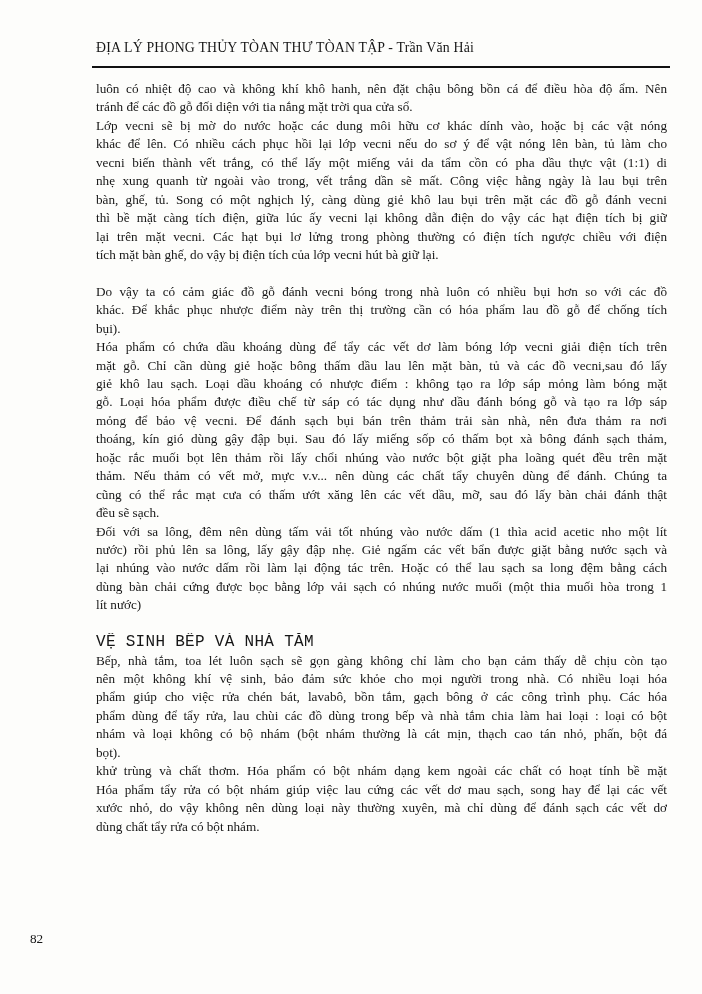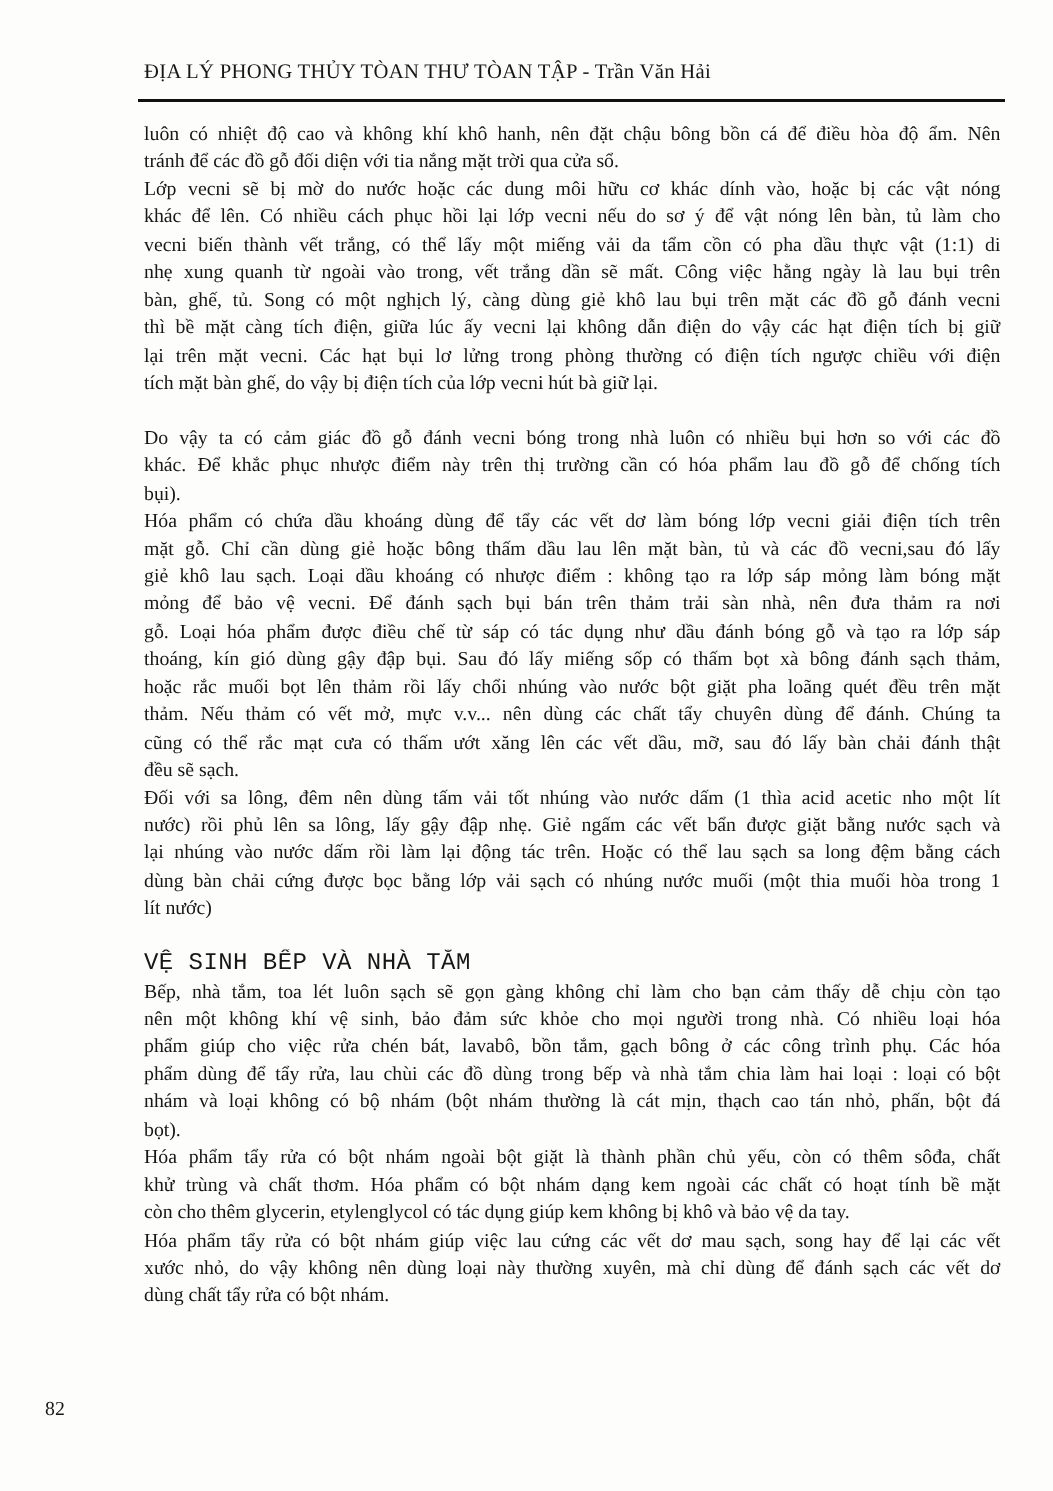--- a/index.html
+++ b/index.html
@@ -66,43 +66,41 @@
       <div class="line j">thì bề mặt càng tích điện, giữa lúc ấy vecni lại không dẫn điện do vậy các hạt điện tích bị giữ</div>
       <div class="line j">lại trên mặt vecni. Các hạt bụi lơ lửng trong phòng thường có điện tích ngược chiều với điện</div>
       <div class="line">tích mặt bàn ghế, do vậy bị điện tích của lớp vecni hút bà giữ lại.</div>
       <div class="line"></div>
       <div class="line j">Do vậy ta có cảm giác đồ gỗ đánh vecni bóng trong nhà luôn có nhiều bụi hơn so với các đồ</div>
       <div class="line j">khác. Để khắc phục nhược điểm này trên thị trường cần có hóa phẩm lau đồ gỗ để chống tích</div>
       <div class="line">bụi).</div>
       <div class="line j">Hóa phẩm có chứa dầu khoáng dùng để tẩy các vết dơ làm bóng lớp vecni giải điện tích trên</div>
       <div class="line j">mặt gỗ. Chỉ cần dùng giẻ hoặc bông thấm dầu lau lên mặt bàn, tủ và các đồ vecni,sau đó lấy</div>
       <div class="line j">giẻ khô lau sạch. Loại dầu khoáng có nhược điểm : không tạo ra lớp sáp mỏng làm bóng mặt</div>
+      <div class="line j">gỗ. Loại hóa phẩm được điều chế từ sáp có tác dụng như dầu đánh bóng gỗ và tạo ra lớp sáp</div>
       <div class="line j">mỏng để bảo vệ vecni. Để đánh sạch bụi bán trên thảm trải sàn nhà, nên đưa thảm ra nơi</div>
-      <div class="line j">gỗ. Loại hóa phẩm được điều chế từ sáp có tác dụng như dầu đánh bóng gỗ và tạo ra lớp sáp</div>
       <div class="line j">thoáng, kín gió dùng gậy đập bụi. Sau đó lấy miếng sốp có thấm bọt xà bông đánh sạch thảm,</div>
       <div class="line j">hoặc rắc muối bọt lên thảm rồi lấy chổi nhúng vào nước bột giặt pha loãng quét đều trên mặt</div>
       <div class="line j">thảm. Nếu thảm có vết mở, mực v.v... nên dùng các chất tẩy chuyên dùng để đánh. Chúng ta</div>
       <div class="line j">cũng có thể rắc mạt cưa có thấm ướt xăng lên các vết dầu, mỡ, sau đó lấy bàn chải đánh thật</div>
       <div class="line">đều sẽ sạch.</div>
       <div class="line j">Đối với sa lông, đêm nên dùng tấm vải tốt nhúng vào nước dấm (1 thìa acid acetic nho một lít</div>
       <div class="line j">nước) rồi phủ lên sa lông, lấy gậy đập nhẹ. Giẻ ngấm các vết bẩn được giặt bằng nước sạch và</div>
       <div class="line j">lại nhúng vào nước dấm rồi làm lại động tác trên. Hoặc có thể lau sạch sa long đệm bằng cách</div>
       <div class="line j">dùng bàn chải cứng được bọc bằng lớp vải sạch có nhúng nước muối (một thia muối hòa trong 1</div>
       <div class="line">lít nước)</div>
       <div class="line"></div>
       <div class="line heading">VỆ SINH BẾP VÀ NHÀ TẮM</div>
       <div class="line j">Bếp, nhà tắm, toa lét luôn sạch sẽ gọn gàng không chỉ làm cho bạn cảm thấy dễ chịu còn tạo</div>
       <div class="line j">nên một không khí vệ sinh, bảo đảm sức khỏe cho mọi người trong nhà. Có nhiều loại hóa</div>
       <div class="line j">phẩm giúp cho việc rửa chén bát, lavabô, bồn tắm, gạch bông ở các công trình phụ. Các hóa</div>
       <div class="line j">phẩm dùng để tẩy rửa, lau chùi các đồ dùng trong bếp và nhà tắm chia làm hai loại : loại có bột</div>
       <div class="line j">nhám và loại không có bộ nhám (bột nhám thường là cát mịn, thạch cao tán nhỏ, phấn, bột đá</div>
       <div class="line">bọt).</div>
-      <div class="line j">Hóa phẩm tẩy rửa có bột nhám ngoài bột giặt là thành phần chủ yếu, còn có thêm sôđa, chất</div>
       <div class="line j">khử trùng và chất thơm. Hóa phẩm có bột nhám dạng kem ngoài các chất có hoạt tính bề mặt</div>
-      <div class="line">còn cho thêm glycerin, etylenglycol có tác dụng giúp kem không bị khô và bảo vệ da tay.</div>
       <div class="line j">Hóa phẩm tẩy rửa có bột nhám giúp việc lau cứng các vết dơ mau sạch, song hay để lại các vết</div>
       <div class="line j">xước nhỏ, do vậy không nên dùng loại này thường xuyên, mà chỉ dùng để đánh sạch các vết dơ</div>
       <div class="line">dùng chất tẩy rửa có bột nhám.</div>
     </div>
 
   <div class="page-footer">
     <span>82</span>
   </div>
 </div>
 

